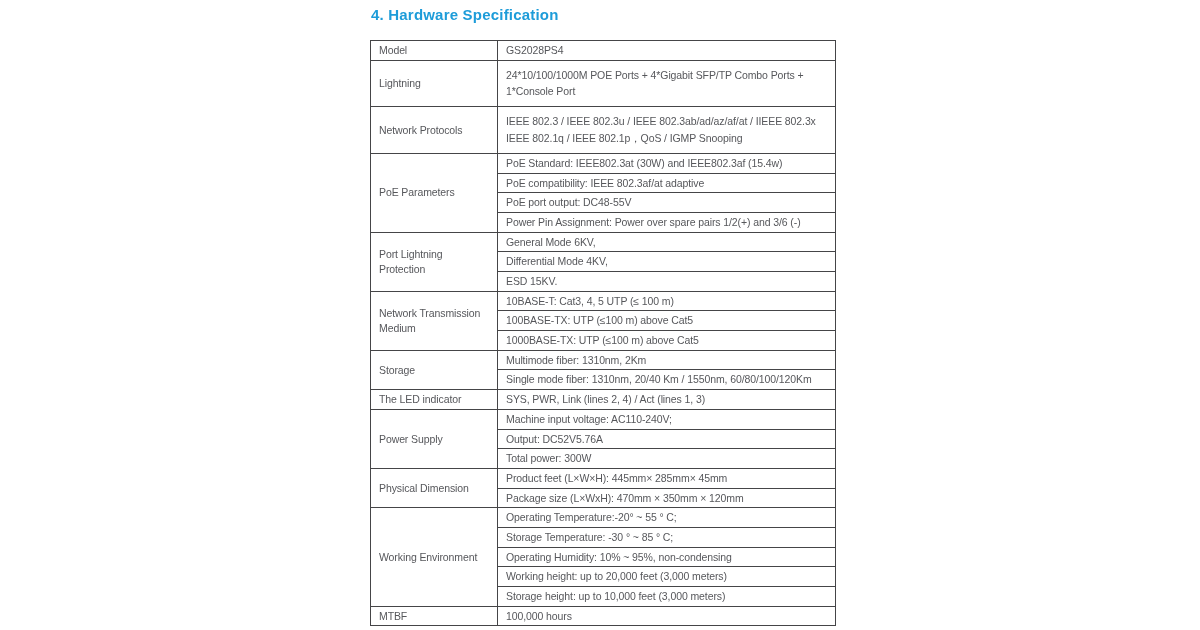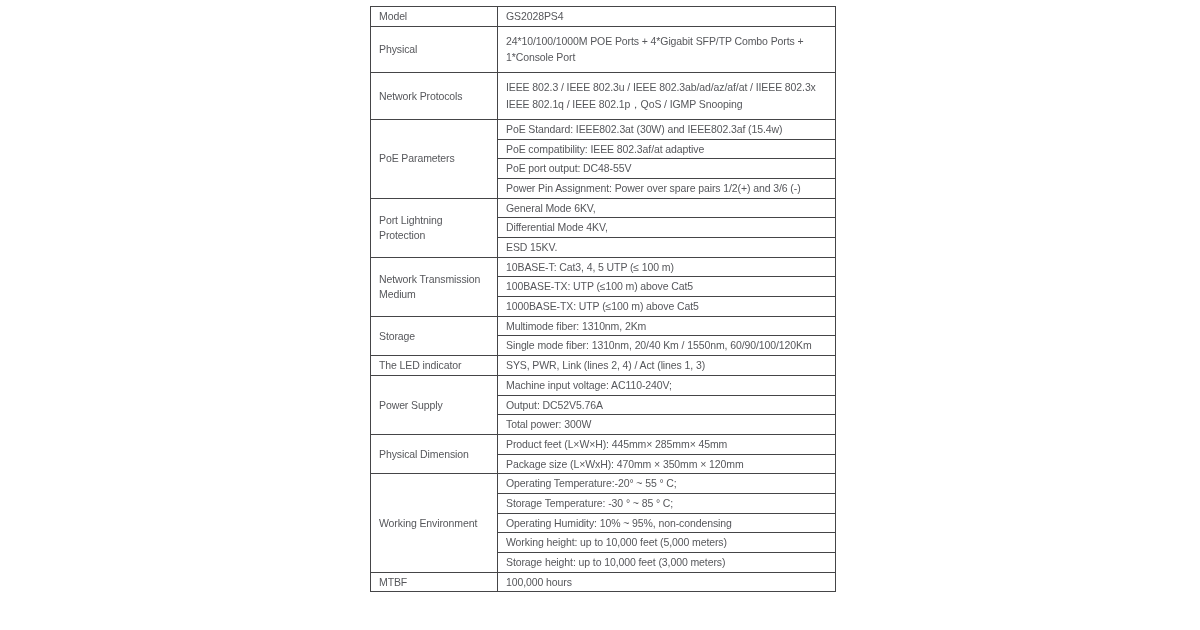--- a/index.html
+++ b/index.html
@@ -48,28 +48,29 @@
     padding-top: 6px;
     padding-bottom: 6px;
     line-height: 1.6;
   }
 </style>
 </head>
 <body>
 
 <div class="canvas">
   <div class="content">
+    <h1 class="title">4. Hardware Specification</h1>
     <table class="spec-table">
       <tbody id="spec-body">
           <tr>
             <td class="label-cell" rowspan="1">Model</td>
             <td class="value-cell">GS2028PS4</td>
           </tr>
           <tr>
-            <td class="label-cell" rowspan="1">Physical</td>
+            <td class="label-cell" rowspan="1">Lightning</td>
             <td class="value-cell pad-lg">24*10/100/1000M POE Ports + 4*Gigabit SFP/TP Combo Ports + 1*Console Port</td>
           </tr>
           <tr>
             <td class="label-cell" rowspan="1">Network Protocols</td>
             <td class="value-cell pad-lg">IEEE 802.3 / IEEE 802.3u / IEEE 802.3ab/ad/az/af/at / IIEEE 802.3x IEEE 802.1q / IEEE 802.1p，QoS / IGMP Snooping</td>
           </tr>
           <tr>
             <td class="label-cell" rowspan="4">PoE Parameters</td>
             <td class="value-cell">PoE Standard: IEEE802.3at (30W) and IEEE802.3af (15.4w)</td>
           </tr>
@@ -100,21 +101,21 @@
             <td class="value-cell">100BASE-TX: UTP (≤100 m) above Cat5</td>
           </tr>
           <tr>
             <td class="value-cell">1000BASE-TX: UTP (≤100 m) above Cat5</td>
           </tr>
           <tr>
             <td class="label-cell" rowspan="2">Storage</td>
             <td class="value-cell">Multimode fiber: 1310nm, 2Km</td>
           </tr>
           <tr>
-            <td class="value-cell">Single mode fiber: 1310nm, 20/40 Km / 1550nm, 60/90/100/120Km</td>
+            <td class="value-cell">Single mode fiber: 1310nm, 20/40 Km / 1550nm, 60/80/100/120Km</td>
           </tr>
           <tr>
             <td class="label-cell" rowspan="1">The LED indicator</td>
             <td class="value-cell">SYS, PWR, Link (lines 2, 4) / Act (lines 1, 3)</td>
           </tr>
           <tr>
             <td class="label-cell" rowspan="3">Power Supply</td>
             <td class="value-cell">Machine input voltage: AC110-240V;</td>
           </tr>
           <tr>
@@ -134,21 +135,21 @@
             <td class="label-cell" rowspan="5">Working Environment</td>
             <td class="value-cell">Operating Temperature:-20° ~ 55 ° C;</td>
           </tr>
           <tr>
             <td class="value-cell">Storage Temperature: -30 ° ~ 85 ° C;</td>
           </tr>
           <tr>
             <td class="value-cell">Operating Humidity: 10% ~ 95%, non-condensing</td>
           </tr>
           <tr>
-            <td class="value-cell">Working height: up to 10,000 feet (5,000 meters)</td>
+            <td class="value-cell">Working height: up to 20,000 feet (3,000 meters)</td>
           </tr>
           <tr>
             <td class="value-cell">Storage height: up to 10,000 feet (3,000 meters)</td>
           </tr>
           <tr>
             <td class="label-cell" rowspan="1">MTBF</td>
             <td class="value-cell">100,000 hours</td>
           </tr>
         </tbody>
     </table>

